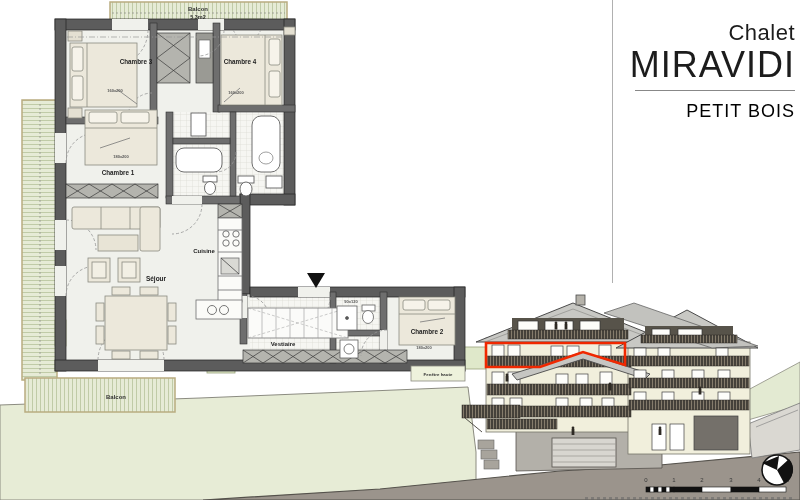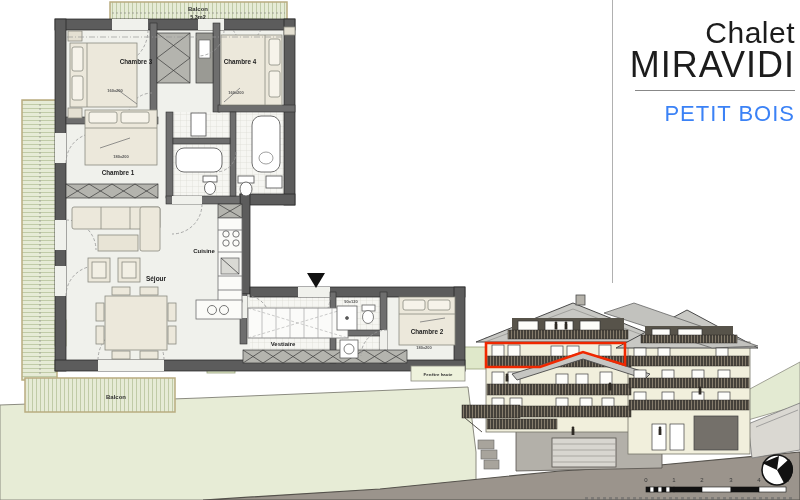--- a/index.html
+++ b/index.html
@@ -4,24 +4,24 @@
 <style>
   html,body{margin:0;padding:0;background:#dddddd;}
   #sheet{
     position:relative;width:800px;height:500px;background:#ffffff;
     overflow:hidden;font-family:"Liberation Sans",sans-serif;
   }
   #drawing{position:absolute;left:0;top:0;}
   #title-block{
     position:absolute;right:5px;top:18px;width:180px;text-align:right;color:#1c1c1c;
   }
-  #title-line1{font-size:30px;line-height:30px;letter-spacing:.5px;}
+  #title-line1{font-size:22px;line-height:30px;letter-spacing:.5px;}
   #title-line2{font-size:36px;line-height:34px;letter-spacing:1px;}
   #title-rule{border:0;border-top:1px solid #888;margin:8px 0 10px 0;width:160px;margin-left:auto;}
-  #title-sub{font-size:22px;letter-spacing:1px;color:#3b82f6;}
+  #title-sub{font-size:18px;letter-spacing:1px;color:#000000;}
   #divider{position:absolute;left:612px;top:0;width:1px;height:283px;background:#b0b0b0;}
   #footer-caption{
     position:absolute;left:585px;top:497px;width:210px;height:3px;opacity:.55;
     background:repeating-linear-gradient(90deg,#666 0 3px,transparent 3px 6px);
   }
   svg text{font-family:"Liberation Sans",sans-serif;}
 </style>
 </head>
 <body>
 

